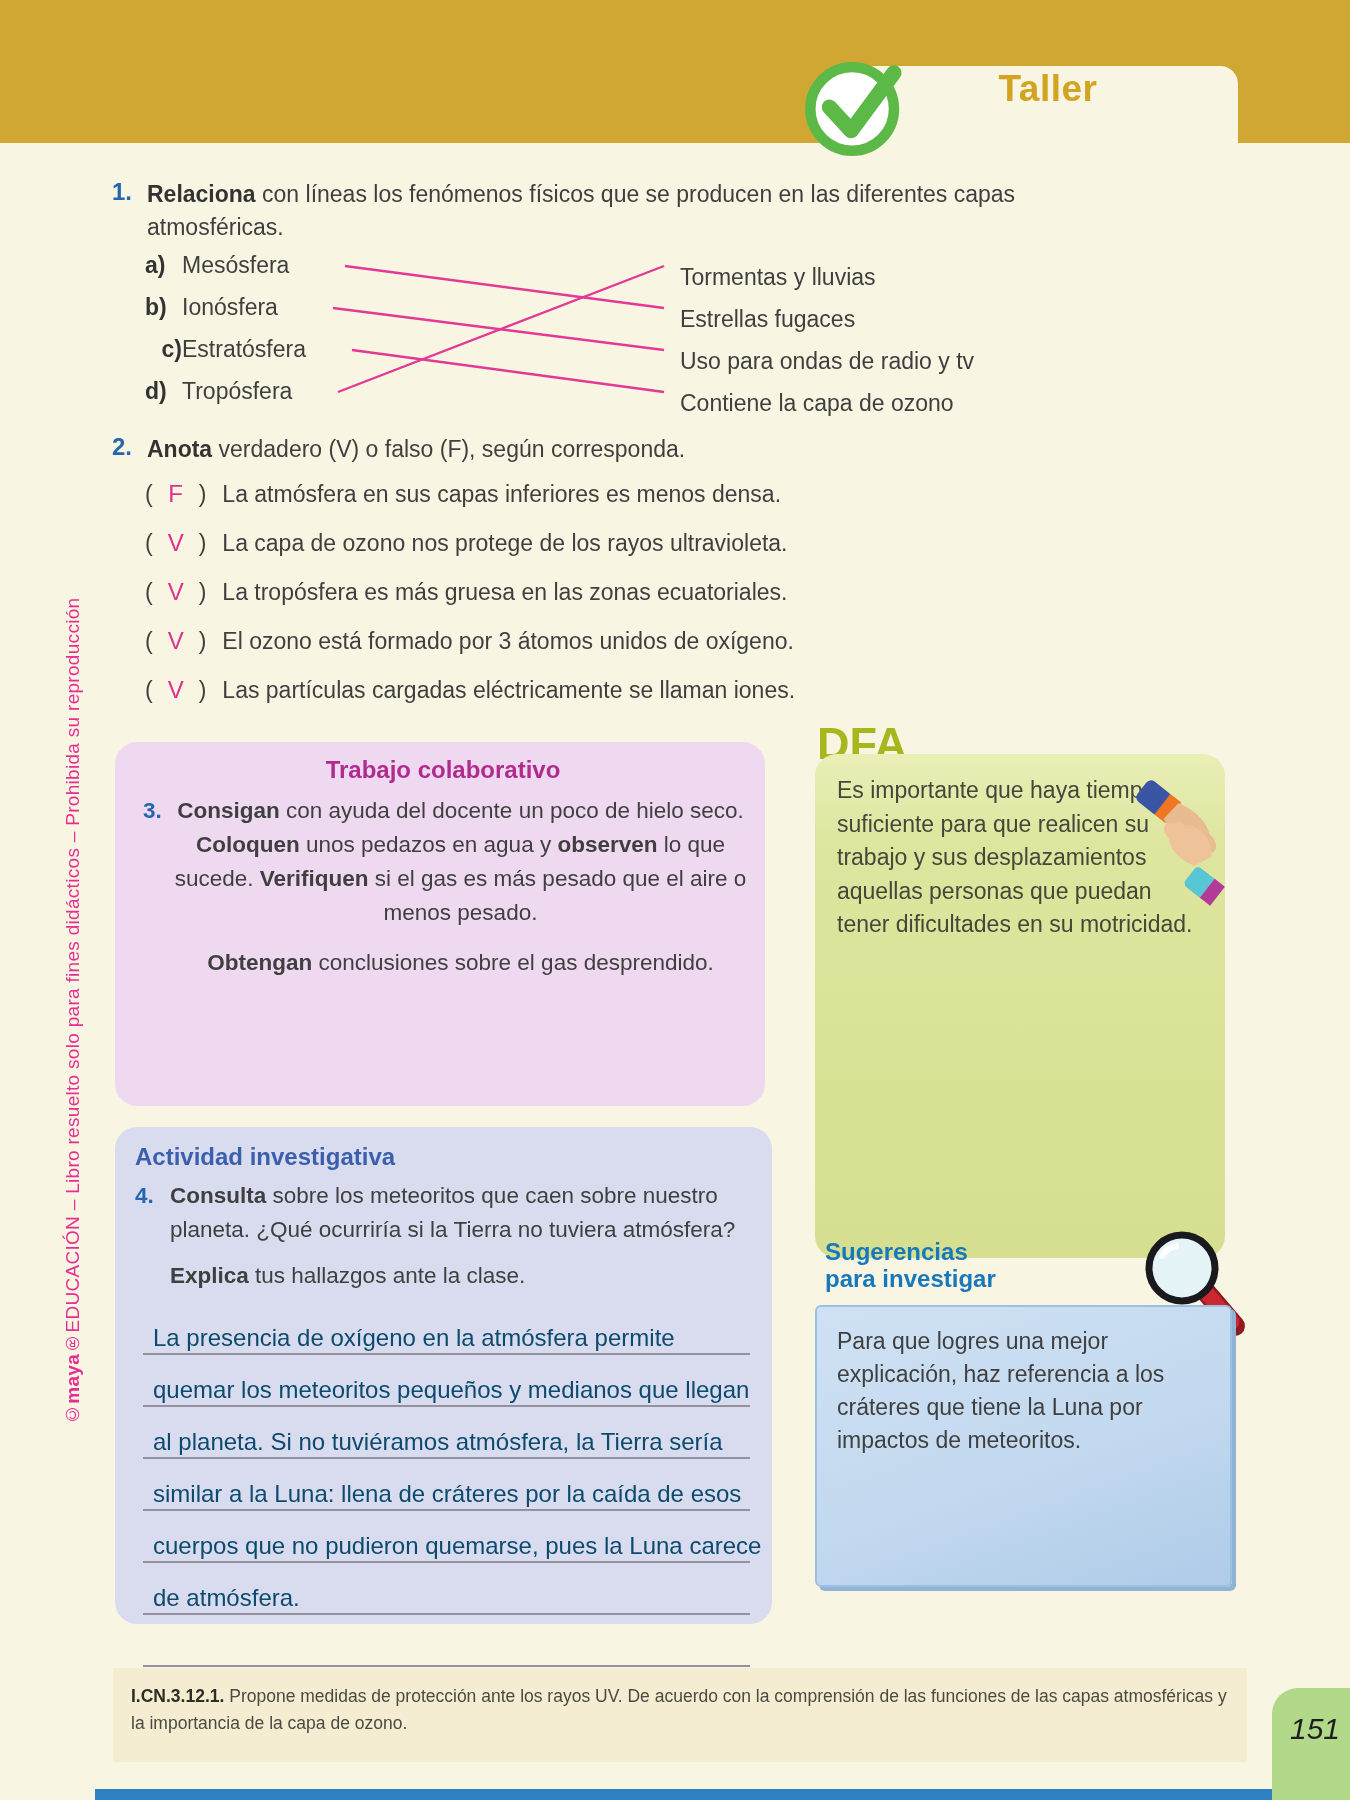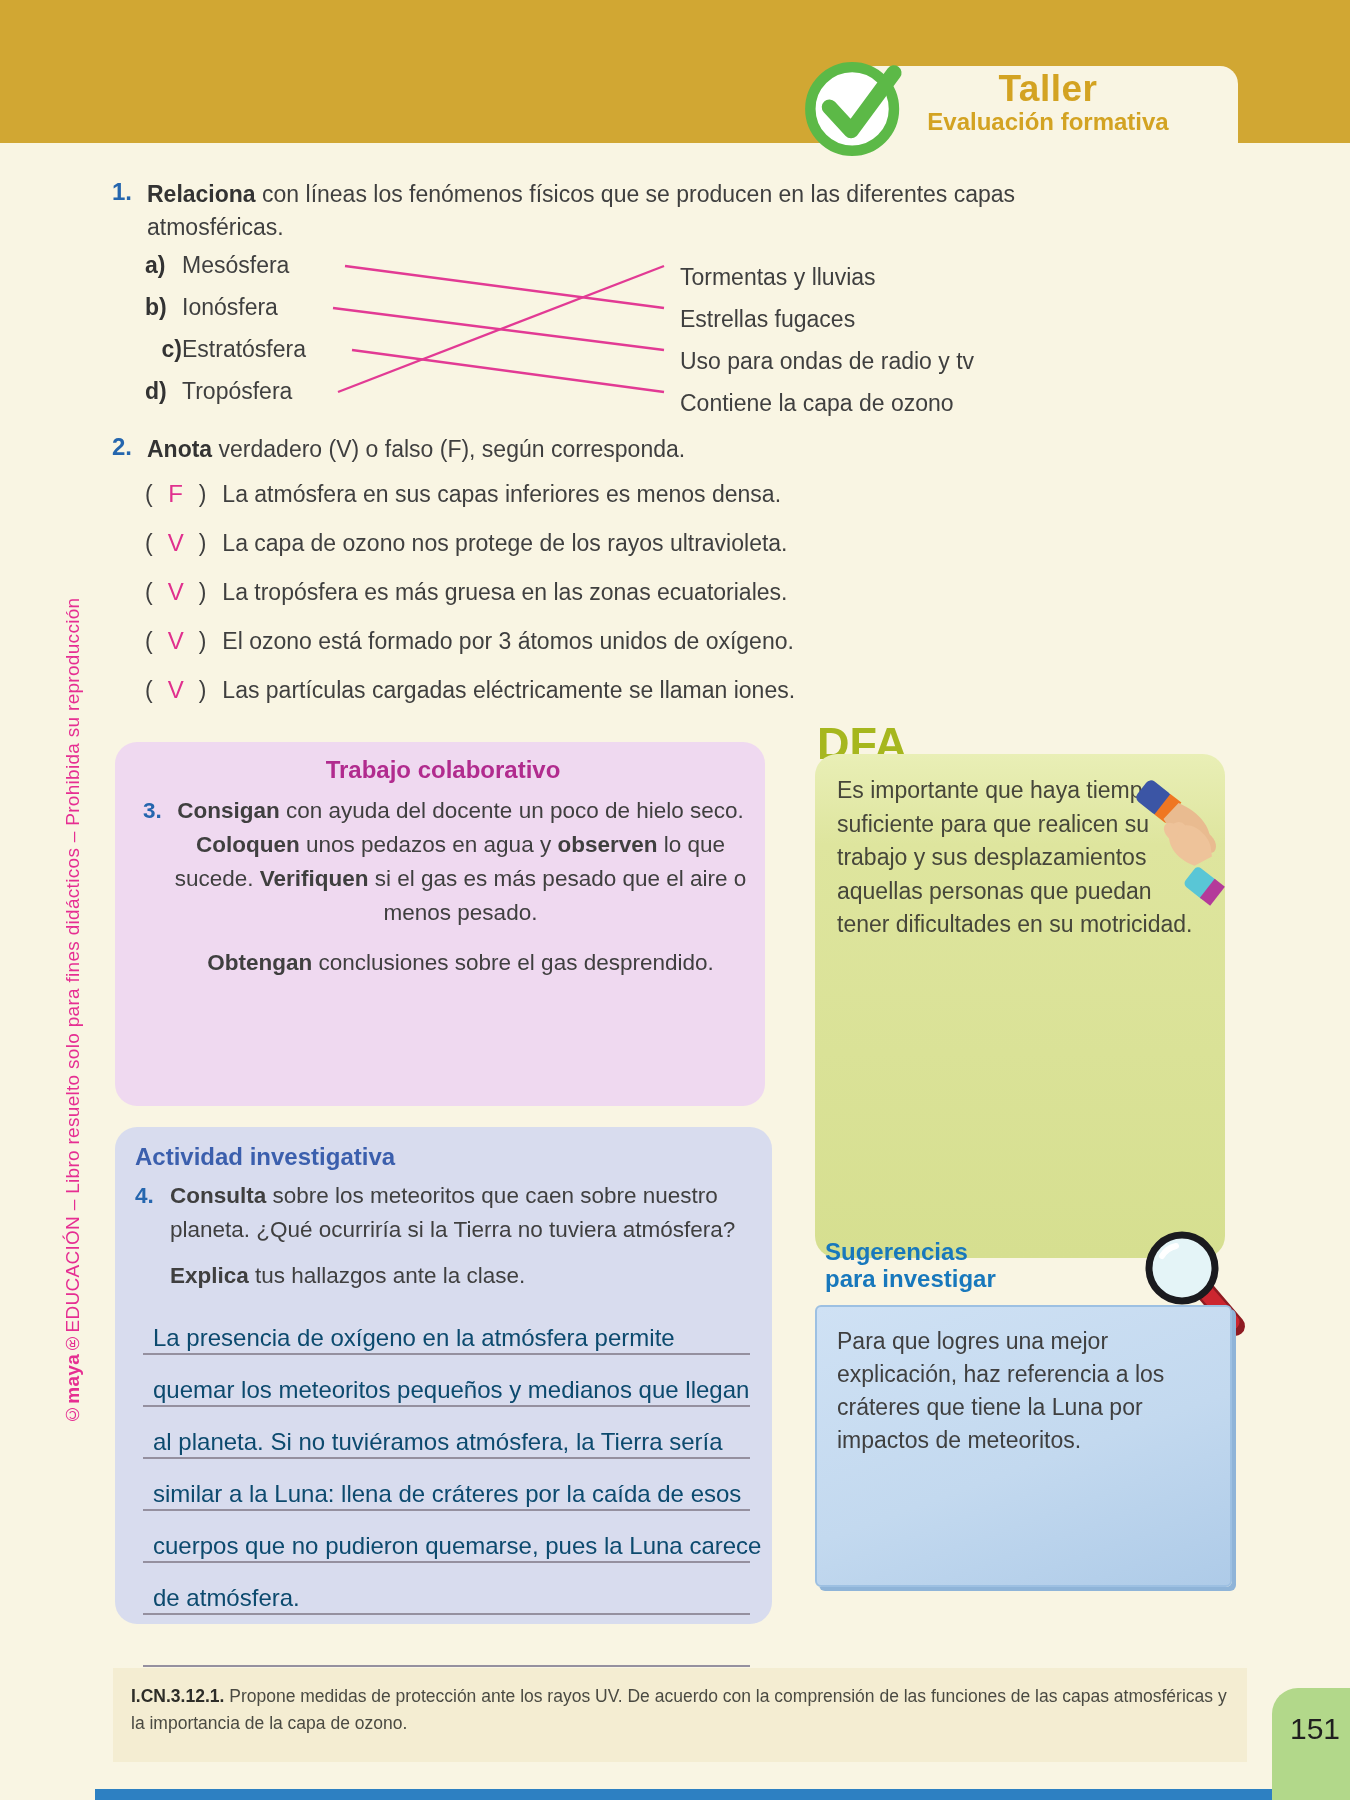--- a/index.html
+++ b/index.html
@@ -52,37 +52,36 @@
   .sug-box{position:absolute;left:815px;top:1305px;width:417px;height:282px;border-radius:6px;
            background:linear-gradient(160deg,#cfe1f4 0%,#c3d9ef 55%,#aecbe8 100%);
            border:2px solid #9dc0e2;box-shadow:4px 4px 0 #8fb4d8;
            padding:18px 18px 0 20px;box-sizing:border-box;font-size:23px;line-height:33px;color:#3f3f3f;}
   
   .footer-box{position:absolute;left:113px;top:1668px;width:1134px;height:94px;background:#f4edd2;
               padding:15px 18px 0 18px;box-sizing:border-box;font-size:17.5px;line-height:27px;color:#4a4a42;}
   .footer-box b{color:#2d2d28;}
   .bottom-bar{position:absolute;left:95px;top:1789px;width:1255px;height:11px;background:#2d80c2;}
   .page-tab{position:absolute;left:1272px;top:1688px;width:78px;height:112px;background:#b2d88a;
-            border-radius:26px 0 0 0;}
+            border-radius:26px 0 0 0;font-style:italic;}
   .page-number{margin:24px 0 0 18px;font-size:30px;color:#1f1f1f;}
   
   .copyright{position:absolute;left:62px;top:440px;height:985px;width:42px;
              writing-mode:vertical-rl;transform:rotate(180deg);
              font-size:19px;color:#e62e92;letter-spacing:.3px;text-align:left;}
   .copyright b{font-weight:bold;}
 </style>
 </head>
 <body>
 
 <div class="page">
 
   <div class="goldbar"></div>
   <div class="header-box">
     <div class="header-title">Taller</div>
-    <div class="header-sub">Evaluación formativa</div>
   </div>
   <svg class="check-icon" viewBox="0 0 120 120">
     <circle cx="57" cy="62" r="44" fill="#ffffff" stroke="#5cb947" stroke-width="11"></circle>
     <path d="M33 60 L56 85 L101 24" fill="none" stroke="#5cb947" stroke-width="16" stroke-linecap="round" stroke-linejoin="round"></path>
   </svg>
 
   <div class="qnum" style="left:112px;top:178px;">1.</div>
   <div class="qtext" style="left:147px;top:178px;width:910px;">
     <b>Relaciona</b><span> con líneas los fenómenos físicos que se producen en las diferentes capas atmosféricas.</span>
   </div>

